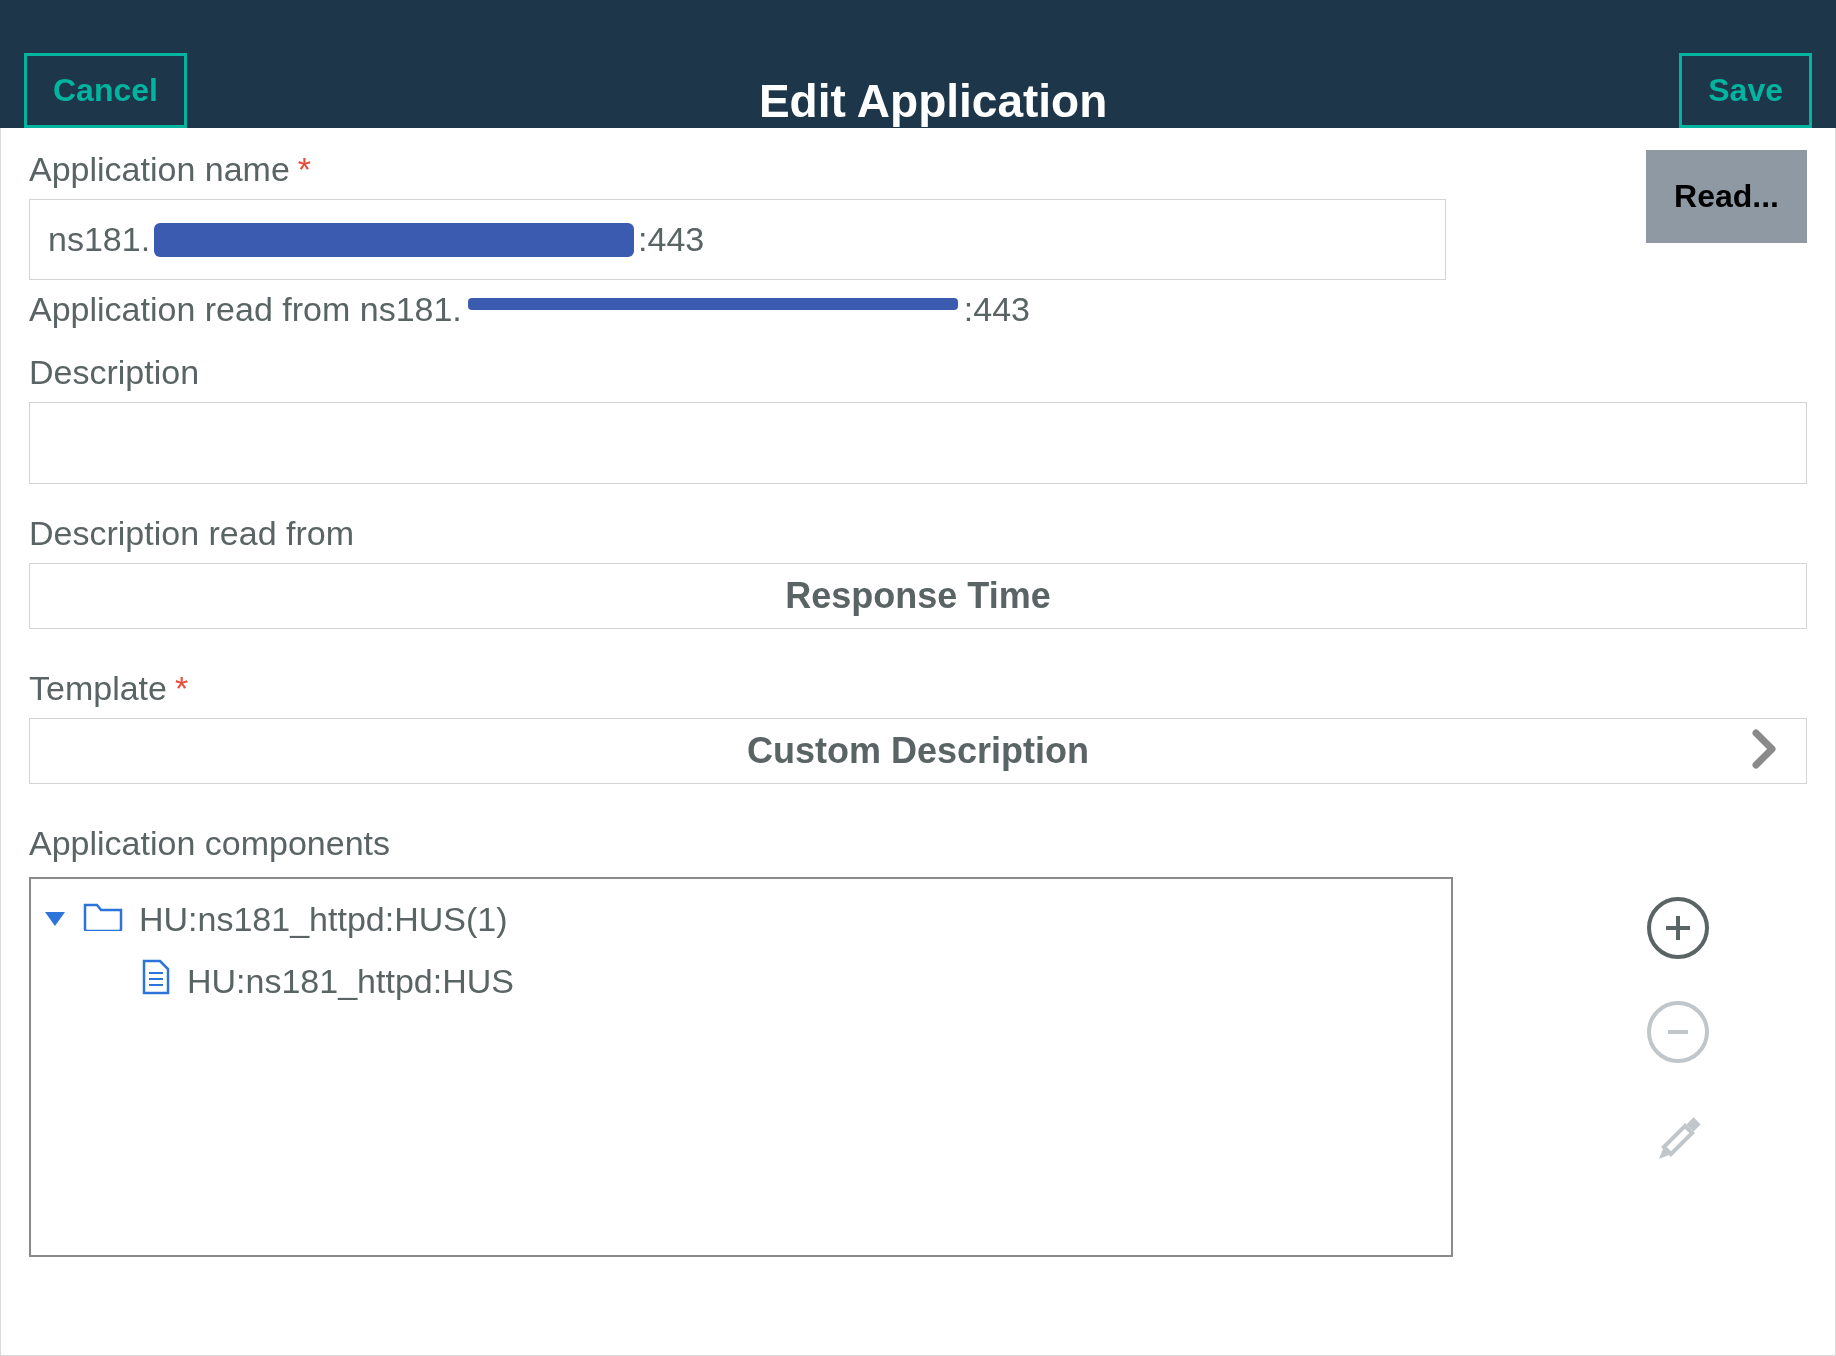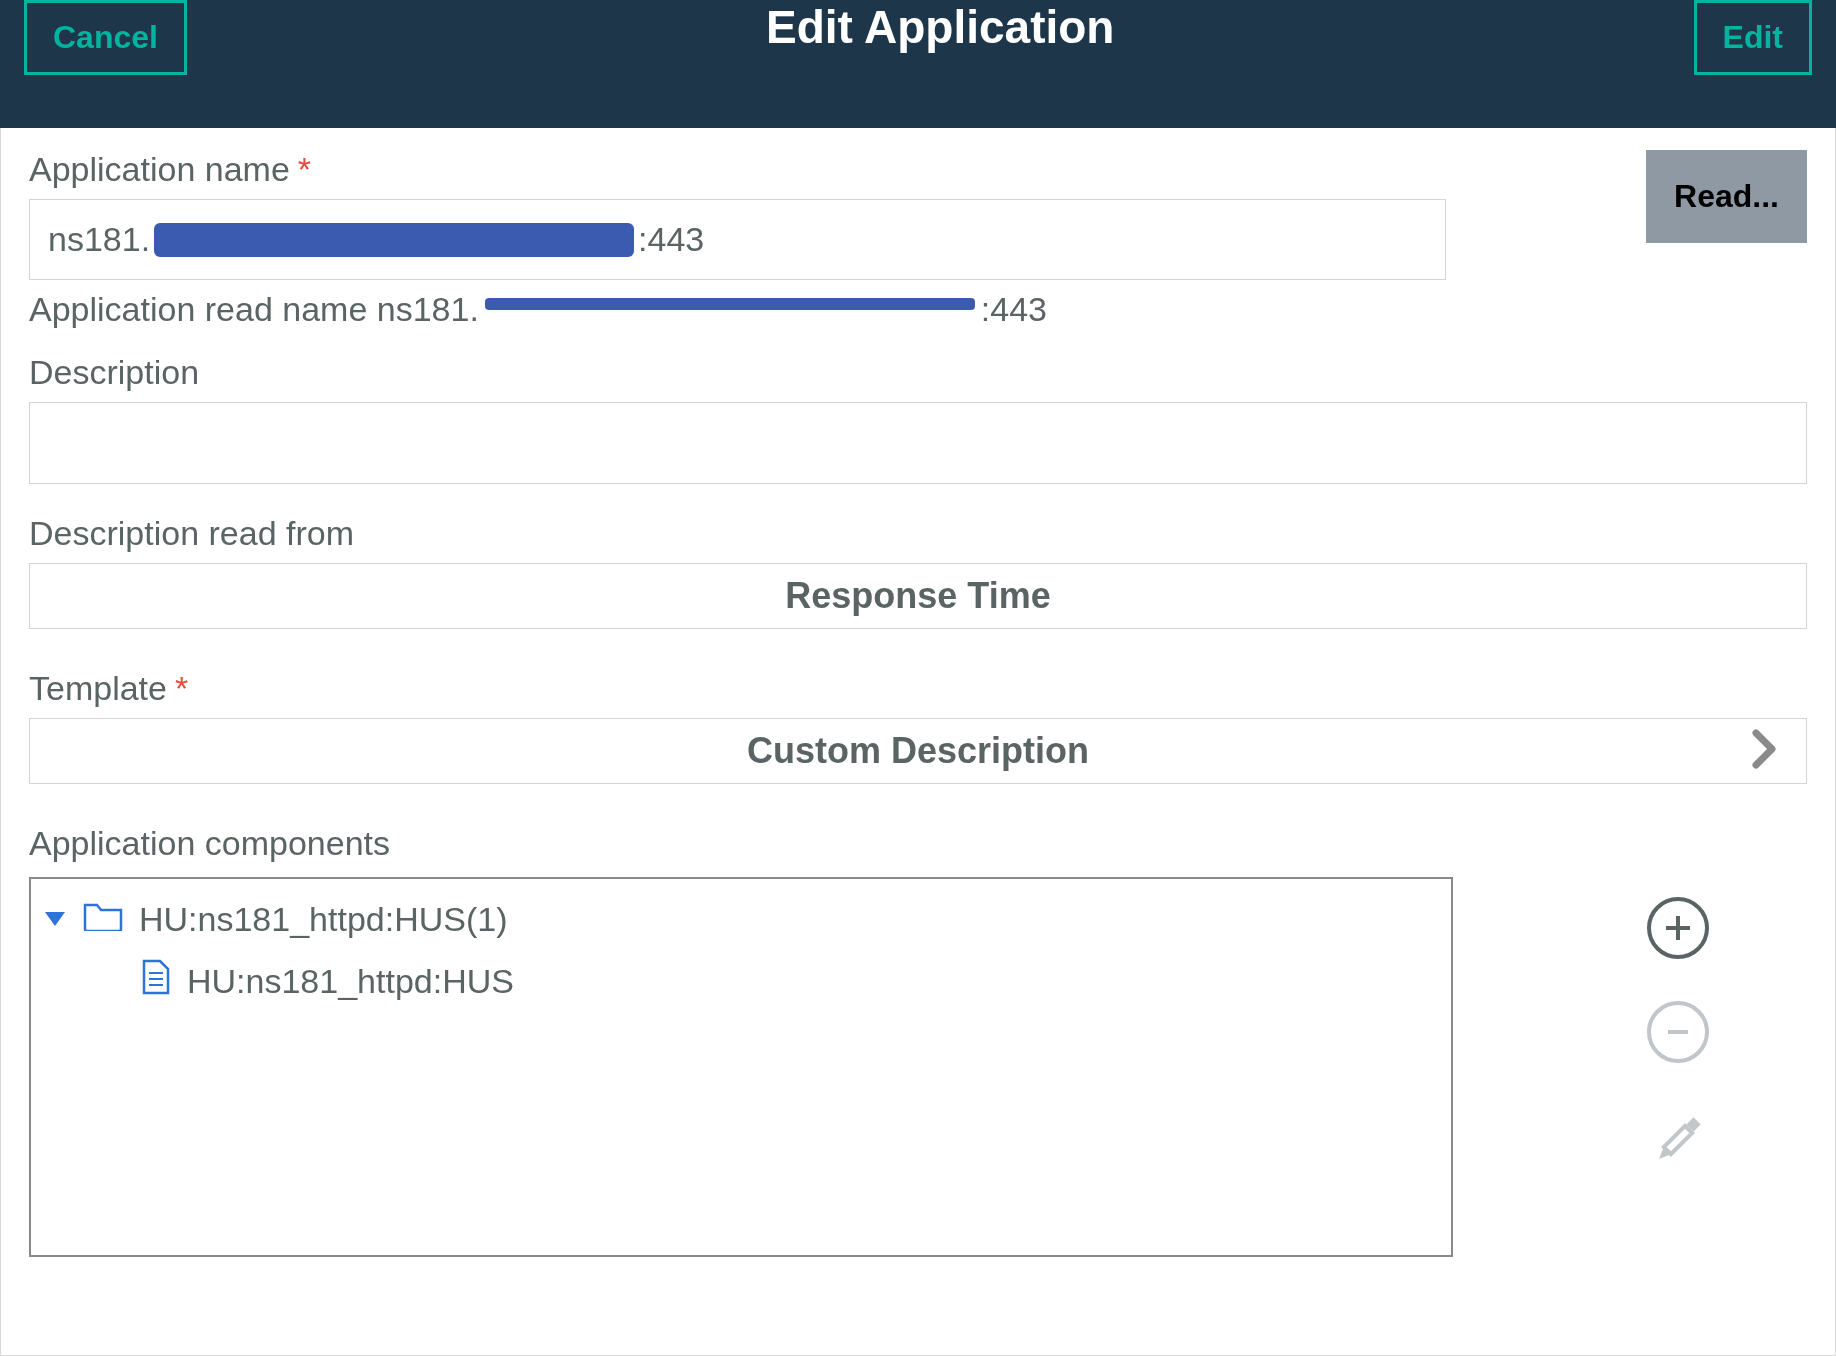--- a/index.html
+++ b/index.html
@@ -4,21 +4,21 @@
 <style>
   * { box-sizing: border-box; margin: 0; padding: 0; }
   html, body { width: 1836px; height: 1356px; font-family: "Helvetica Neue", Arial, sans-serif; background: #fff; }
   .app { width: 1836px; height: 1356px; display: flex; flex-direction: column; }
 
   
   .header {
     background: #1d3649;
     height: 128px;
     display: flex;
-    align-items: flex-start;
+    align-items: flex-end;
     justify-content: space-between;
     padding: 0 24px;
   }
   .header-title {
     color: #ffffff;
     font-size: 46px;
     font-weight: 700;
     flex: 1;
     text-align: center;
   }
@@ -183,41 +183,41 @@
   .edit-btn { cursor: default; }
 </style>
 </head>
 <body>
 
 <div class="app">
 
   <div class="header">
     <button class="hdr-btn">Cancel</button>
     <div class="header-title">Edit Application</div>
-    <button class="hdr-btn">Edit</button>
+    <button class="hdr-btn">Save</button>
   </div>
 
   <div class="content">
 
     <div class="form-row">
       <div class="form-col" style="max-width:1424px;">
         <div class="label">
           <span>Application name</span><span class="req">*</span>
         </div>
         <div class="text-input">
           <span>ns181.</span>
           <span class="redact"></span>
           <span>:443</span>
         </div>
       </div>
       <button class="read-btn">Read...</button>
     </div>
 
     <div class="subtext">
-      <span>Application read name ns181.</span>
+      <span>Application read from ns181.</span>
       <span class="redact2"></span>
       <span>:443</span>
     </div>
 
     <div class="label">Description</div>
     <div class="desc-input"></div>
 
     <div class="label">Description read from</div>
     <div class="select-box">
       <span class="select-text">Response Time</span>

